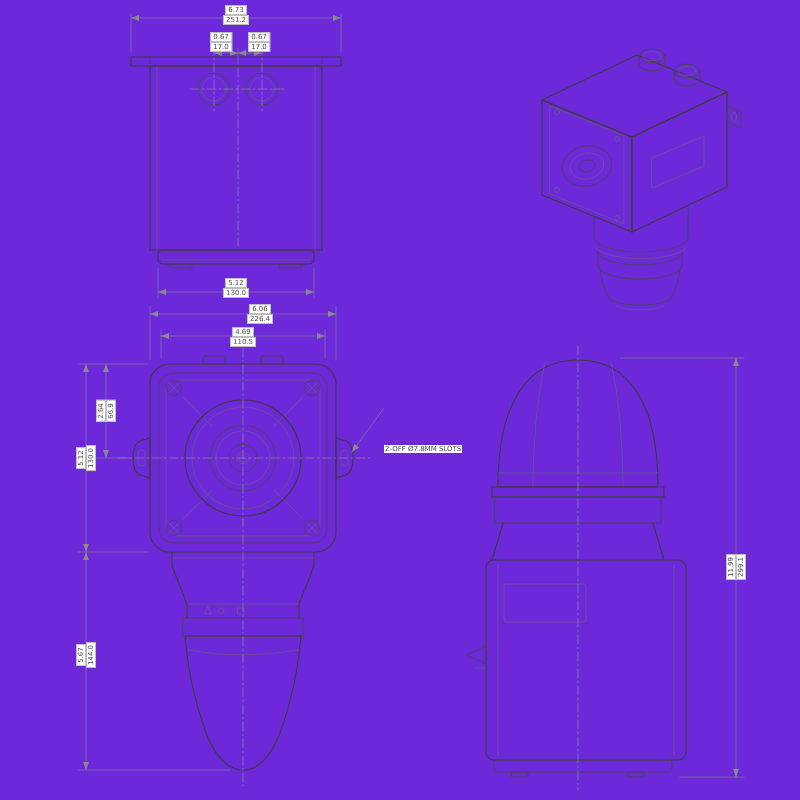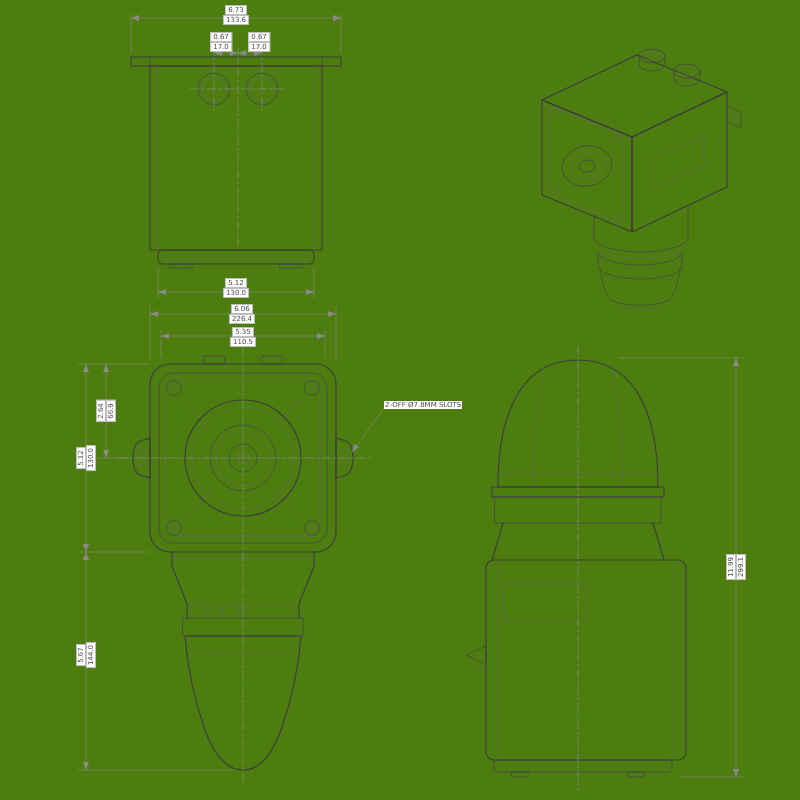--- a/index.html
+++ b/index.html
@@ -1,31 +1,31 @@
 <!DOCTYPE html>
 <html><head>
 <meta charset="utf-8">
 <style>
   html,body{margin:0;padding:0;background:#ffffff;}
-  .canvas{position:relative;width:800px;height:800px;background:#4d7c0f;overflow:hidden;
+  .canvas{position:relative;width:800px;height:800px;background:#6d28d9;overflow:hidden;
           font-family:"DejaVu Sans", sans-serif;}
   .canvas > svg{position:absolute;left:0;top:0;}
   
   .ol  {stroke:#3d3d3d;stroke-width:1.15;fill:none;}
   .ol2 {stroke:#474747;stroke-width:0.8;fill:none;}
   .thin{stroke:#6b6b6b;stroke-width:0.55;fill:none;}
   .dl  {stroke:#8a8a8a;stroke-width:0.6;fill:none;}
   .cl  {stroke:#9c9c9c;stroke-width:0.55;fill:none;stroke-dasharray:9 3 2 3;}
   
   .dim{position:absolute;display:flex;flex-direction:column;align-items:center;
        transform:translate(-50%,-50%);color:#4a4a4a;font-size:7px;line-height:8px;text-align:center;}
   .dim.rot{transform:translate(-50%,-50%) rotate(-90deg);}
   .dim .val{display:block;border:1px solid #bdbdbd;background:#fff;padding:0 2px;white-space:nowrap;}
   .note{position:absolute;color:#4a4a4a;font-size:7px;line-height:8px;white-space:nowrap;
-        transform:translateY(-50%);background:#fff;padding:0 1px;}
+        transform:translateY(-50%);background:#fff;padding:0 1px;margin-top:44px;}
 </style>
 </head>
 <body>
 
 <div class="canvas">
 
 <svg width="800" height="800" viewBox="0 0 800 800">
   <defs>
     <marker id="arr" orient="auto-start-reverse" markerWidth="10" markerHeight="8" refX="8" refY="3" markerUnits="userSpaceOnUse">
       <path d="M0,0 L8,3 L0,6 Z" fill="#8a8a8a"></path>
@@ -224,45 +224,45 @@
       <line class="dl" x1="680" y1="777" x2="744" y2="777"></line>
       <line class="dl" x1="736" y1="358" x2="736" y2="777" marker-start="url(#arr)" marker-end="url(#arr)"></line>
     </g>
   </g>
 </svg>
 
 <div>
 
   <div class="dim" style="left:236px;top:15px">
     <span class="val">6.73</span>
-    <span class="val">133.6</span>
+    <span class="val">251.2</span>
   </div>
 
   <div class="dim" style="left:221px;top:42px">
     <span class="val">0.67</span>
     <span class="val">17.0</span>
   </div>
 
   <div class="dim" style="left:259px;top:42px">
     <span class="val">0.67</span>
     <span class="val">17.0</span>
   </div>
 
   <div class="dim" style="left:236px;top:288px">
     <span class="val">5.12</span>
     <span class="val">130.0</span>
   </div>
 
-  <div class="dim" style="left:242px;top:314px">
+  <div class="dim" style="left:260px;top:314px">
     <span class="val">6.06</span>
     <span class="val">226.4</span>
   </div>
 
   <div class="dim" style="left:243px;top:337px">
-    <span class="val">5.35</span>
+    <span class="val">4.69</span>
     <span class="val">110.5</span>
   </div>
 
   <div class="dim rot" style="left:106px;top:411px">
     <span class="val">2.64</span>
     <span class="val">66.9</span>
   </div>
 
   <div class="dim rot" style="left:86px;top:458px">
     <span class="val">5.12</span>

